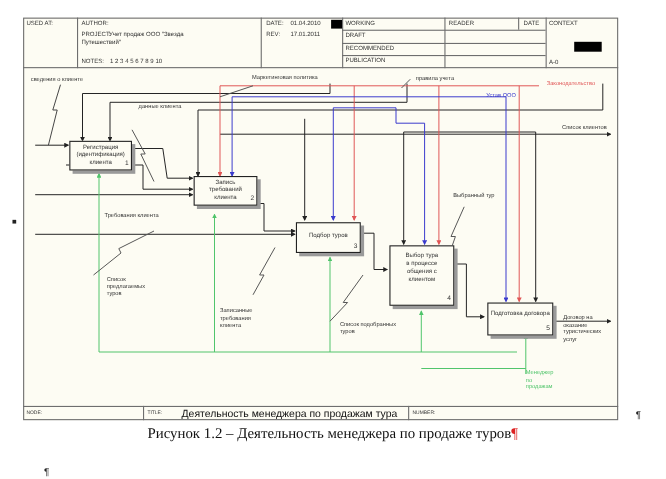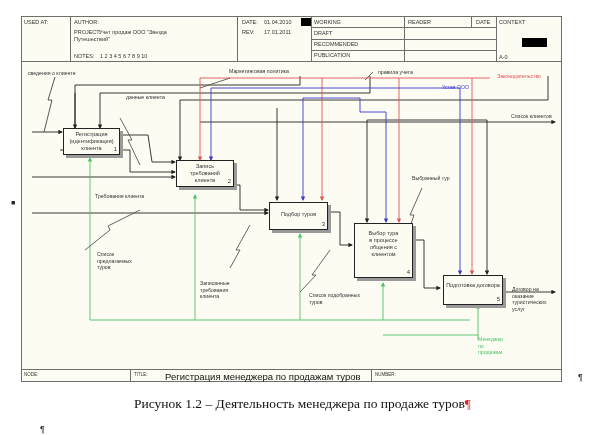--- a/index.html
+++ b/index.html
@@ -5,21 +5,21 @@
   html,body{margin:0;padding:0;background:#ffffff;}
   body{width:605px;height:435px;position:relative;overflow:hidden;font-family:"Liberation Sans",sans-serif;}
   .frame{position:absolute;left:21px;top:16px;width:541px;height:366px;background:#fdfcf3;border:1px solid #6e6e6e;box-sizing:border-box;}
   .hdr{position:absolute;left:21px;top:16px;width:541px;height:46px;border-bottom:1px solid #6e6e6e;box-sizing:border-box;font-size:5.5px;color:#333;}
   .vline{position:absolute;width:1px;background:#6e6e6e;}
   .hline{position:absolute;height:1px;background:#6e6e6e;}
   .t{position:absolute;font-size:5.5px;color:#333;white-space:nowrap;line-height:7px;}
   .black{position:absolute;background:#000;}
   .ftr{position:absolute;left:21px;top:369px;width:541px;height:13px;border-top:1px solid #6e6e6e;box-sizing:border-box;}
   .ftr-title{position:absolute;left:165px;top:371px;font-size:9.5px;color:#111;white-space:nowrap;}
-  .caption{position:absolute;left:0;width:605px;top:396px;text-align:center;font-family:"Liberation Serif",serif;font-size:13.5px;color:#111;}
+  .caption{position:absolute;left:0;width:605px;top:386px;text-align:center;font-family:"Liberation Serif",serif;font-size:13.5px;color:#111;}
   .pil{color:#d22;}
   .box{position:absolute;background:#fdfcf3;border:1.5px solid #222;box-shadow:3px 3px 0 #9a9a9a;box-sizing:border-box;font-size:5.5px;color:#333;text-align:center;line-height:7px;}
   .box .num{position:absolute;right:2px;bottom:1px;font-size:6px;}
   .lbl{position:absolute;font-size:5.2px;color:#333;line-height:6.5px;white-space:nowrap;}
   svg.diag{position:absolute;left:0;top:0;}
   .mark{position:absolute;font-size:9px;color:#222;}
 </style>
 </head>
 <body>
 
@@ -195,20 +195,20 @@
   <div>Менеджер</div>
   <div>по</div>
   <div>продажам</div>
 </div>
 
 <div class="ftr"></div>
 <div class="vline" style="left:130px;top:369px;height:13px;"></div>
 <div class="vline" style="left:371px;top:369px;height:13px;"></div>
 <div class="t" style="left:24px;top:371px;font-size:4.5px;">NODE:</div>
 <div class="t" style="left:134px;top:371px;font-size:4.5px;">TITLE:</div>
-<div class="ftr-title">Регистрация менеджера  по продажам туров</div>
+<div class="ftr-title">Деятельность менеджера  по продажам тура</div>
 <div class="t" style="left:375px;top:371px;font-size:4.5px;">NUMBER:</div>
 
 <div class="mark" style="left:11px;top:199px;font-size:7px;">■</div>
 <div class="mark" style="left:578px;top:372px;">¶</div>
 <div class="mark" style="left:40px;top:424px;">¶</div>
 
 <div class="caption"><span>Рисунок 1.2 – Деятельность менеджера по продаже туров</span><span class="pil">¶</span></div>
 
 </body></html>

